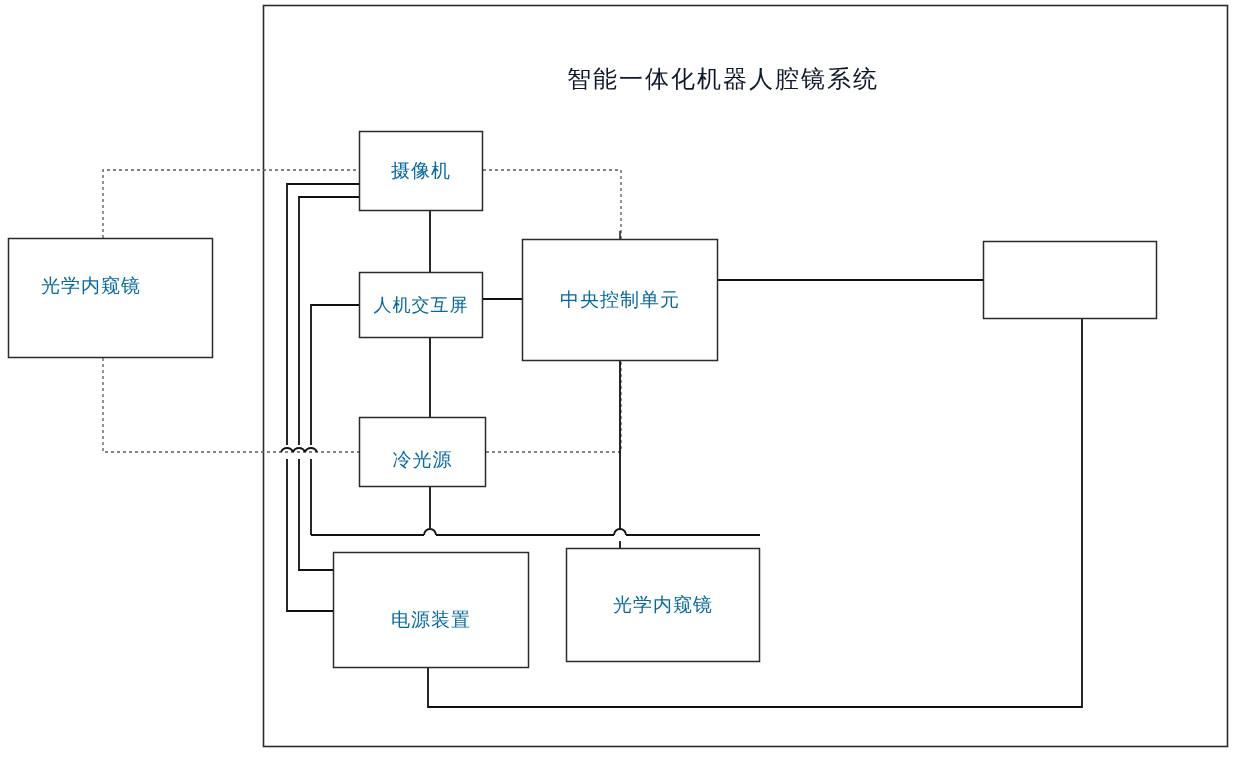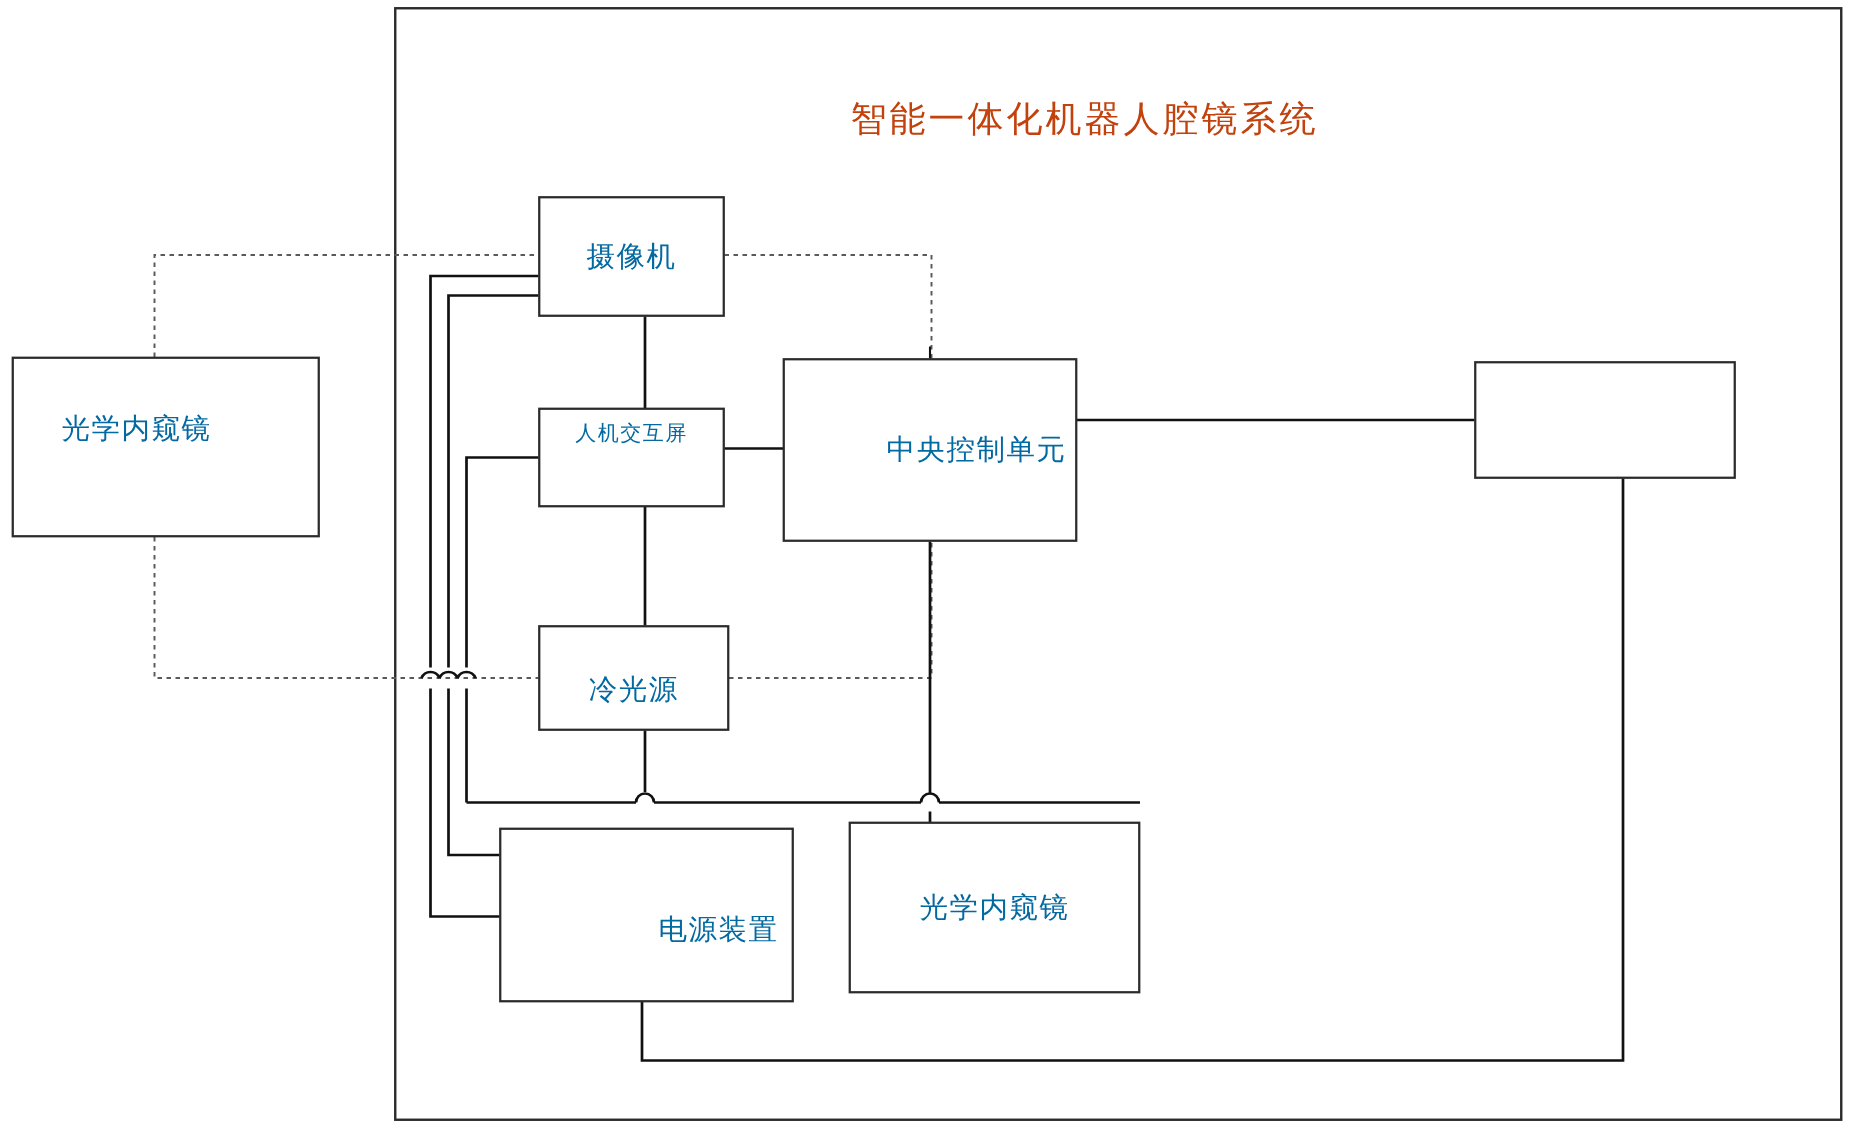--- a/index.html
+++ b/index.html
@@ -16,21 +16,21 @@
     display:flex;align-items:center;justify-content:center;
     text-align:center;
     color:#0369a1;
     font-size:19px;
     letter-spacing:1px;
     pointer-events:none;
     white-space:nowrap;
   }
   .diagram-title{
     position:absolute;
-    color:#c2410c;
+    color:#0f172a;
     font-size:24px;
     letter-spacing:2px;
     white-space:nowrap;
   }
 </style>
 </head>
 <body>
 
 <div id="stage">
 
@@ -115,24 +115,24 @@
     <rect x="333.5" y="552.5" width="195" height="115" fill="#ffffff" stroke="#2b2b2b" stroke-width="1.5"></rect>
     <rect x="566.5" y="548.5" width="193" height="113" fill="#ffffff" stroke="#2b2b2b" stroke-width="1.5"></rect>
   </svg>
 
   <div class="diagram-title" style="left:567px;top:63px;">智能一体化机器人腔镜系统</div>
 
   <div class="box-label" style="left:8px;top:226px;width:166px;height:120px;">光学内窥镜</div>
 
   <div class="box-label" style="left:359px;top:131px;width:124px;height:80px;">摄像机</div>
 
-  <div class="box-label" style="left:359px;top:256px;width:124px;height:66px;font-size:14px;">人机交互屏</div>
+  <div class="box-label" style="left:359px;top:272px;width:124px;height:66px;font-size:18px;">人机交互屏</div>
 
-  <div class="box-label" style="left:522px;top:239px;width:196px;height:122px;margin-left:31px;">中央控制单元</div>
+  <div class="box-label" style="left:522px;top:239px;width:196px;height:122px;">中央控制单元</div>
 
 
   <div class="box-label" style="left:359px;top:417px;width:127px;height:86px;">冷光源</div>
 
-  <div class="box-label" style="left:333px;top:552px;width:196px;height:136px;padding-left:48px;">电源装置</div>
+  <div class="box-label" style="left:333px;top:552px;width:196px;height:136px;">电源装置</div>
 
   <div class="box-label" style="left:566px;top:548px;width:194px;height:114px;">光学内窥镜</div>
 
 </div>
 
 </body></html>

